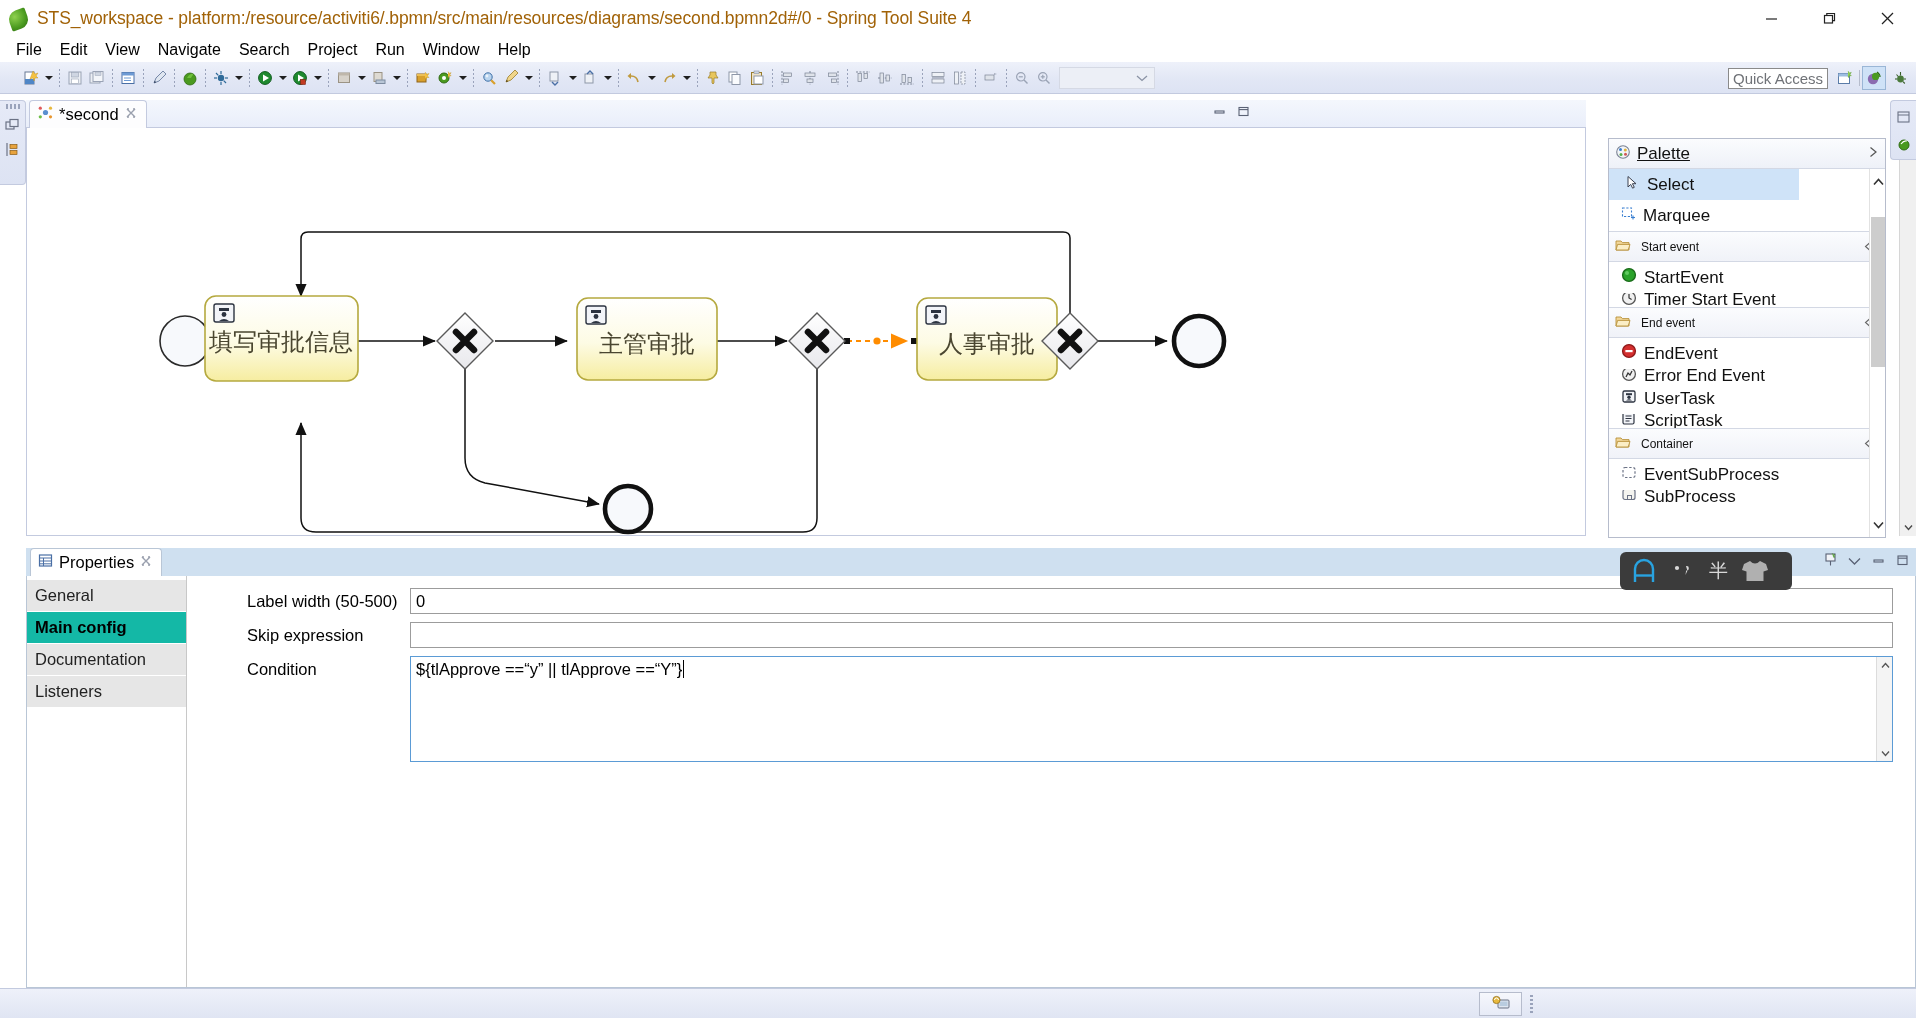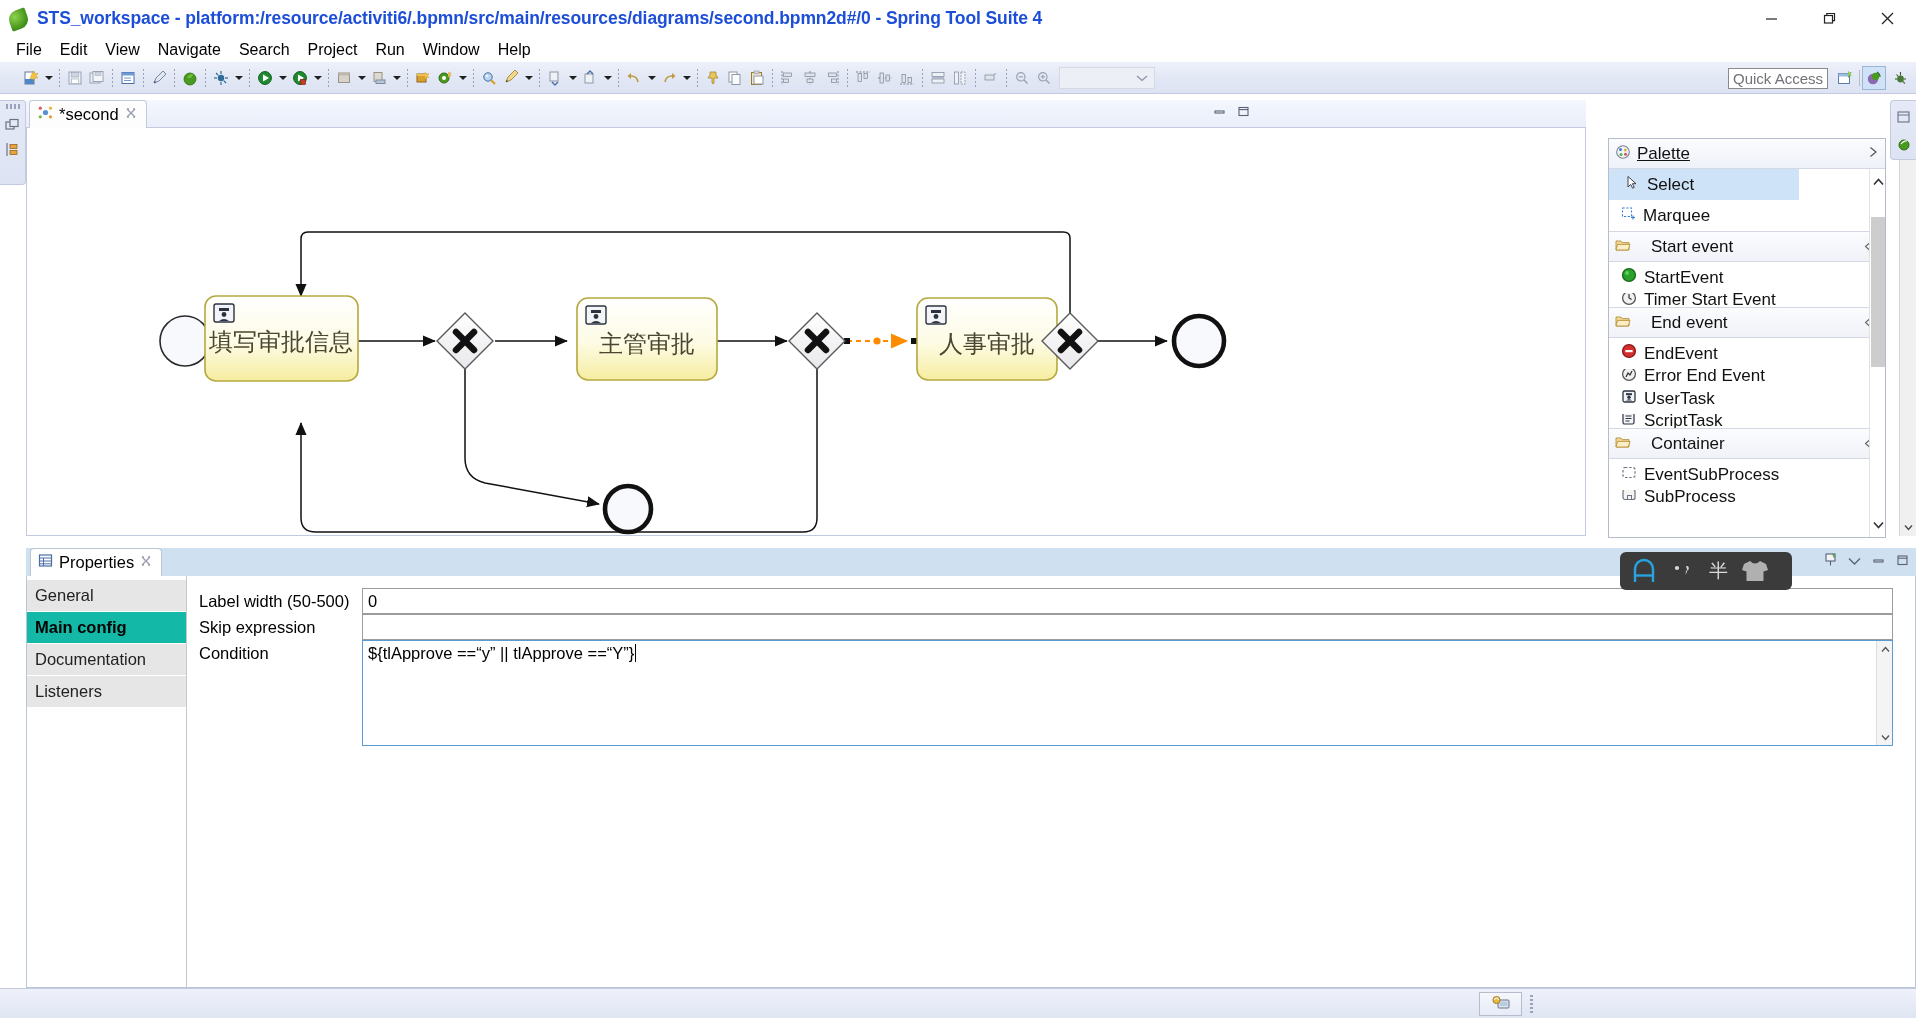--- a/index.html
+++ b/index.html
@@ -26,23 +26,22 @@
     width: 22px; height: 22px; margin-left: 8px; margin-right: 7px;
     flex: 0 0 auto; position: relative;
   }
   .leaf {
     width: 19px; height: 19px; border-radius: 50% 8% 50% 8%;
     background: radial-gradient(circle at 35% 30%, #8fd14f 0%, #4a9a1f 60%, #2f6b12 100%);
     transform: rotate(-20deg);
     position: absolute; left: 1px; top: 2px;
   }
   .title-text {
-    font-size: 17.5px; color: #1d4ed8; white-space: nowrap;
+    font-size: 17.5px; color: #a16207; white-space: nowrap;
     letter-spacing: -0.1px;
-    font-weight: bold;
   }
   .win-controls {
     position: absolute; right: 0; top: 0; height: 37px;
     display: flex; align-items: stretch;
   }
   .win-btn {
     width: 58px; display: flex; align-items: center; justify-content: center;
     cursor: default;
   }
   .win-btn svg { display: block; }
@@ -151,22 +150,22 @@
   }
   .palette-title { font-size: 17px; color: #111; text-decoration: underline; }
   .palette-pin { margin-left: auto; font-size: 13px; color: #444; }
   .pal-body { position: relative; height: 369px; }
   .pal-entry {
     height: 31px; display: flex; align-items: center; gap: 7px; padding-left: 12px;
     font-size: 17px; color: #111;
   }
   .pal-entry.selected { background: #cfe3f8; width: 190px; margin-left: 0; padding-left: 16px; }
   .pal-group {
-    height: 31px; display: flex; align-items: center; gap: 20px; padding-left: 6px;
-    font-size: 17px; color: #111;
+    height: 31px; display: flex; align-items: center; gap: 10px; padding-left: 6px;
+    font-size: 12px; color: #111;
     background: linear-gradient(180deg,#fbfcfe,#f0f2f8);
     border-top: 1px solid #d3d8e4; border-bottom: 1px solid #d3d8e4;
   }
   .pal-group .pal-collapse { margin-left: auto; margin-right: 8px; font-size: 12px; color:#555; }
   .pal-clip { height: 14px; overflow: hidden; }
   .pal-scroll {
     position: absolute; right: 0; top: 0; width: 16px; height: 369px; background: #fff;
     border-left: 1px solid #e2e2e2;
   }
   .pal-scroll-thumb {
@@ -199,32 +198,33 @@
     display: flex; align-items: center; gap: 6px; padding: 0 9px 0 7px;
   }
   .props-tab-label { font-size: 16.5px; color: #000; }
   .props-toolbar-right {
     position: absolute; right: 6px; top: 4px; display: flex; align-items: center; gap: 9px;
   }
   .props-body {
     position: absolute; left: 0; top: 28px; width: 1890px; height: 412px;
     background: #fff; border: 1px solid #b9c6d6; border-top: none;
     display: flex;
+    gap: 48px;
   }
   .props-nav {
     width: 160px; border-right: 1px solid #c8c8c8; padding-top: 4px;
     background: #fff;
   }
   .props-nav-item {
     height: 32px; display: flex; align-items: center; padding-left: 8px;
     font-size: 16.5px; color: #222; background: #e6e6e6; border-bottom: 1px solid #fff;
   }
   .props-nav-item.active { background: #14b8a6; font-weight: bold; color: #000; }
   .props-form { flex: 1; padding: 12px 14px 0 12px; }
-  .form-row { display: flex; align-items: flex-start; margin-bottom: 0; }
+  .form-row { display: flex; align-items: flex-start; margin-bottom: 8px; }
   .form-label { width: 163px; font-size: 16.5px; color: #000; padding-top: 4px; }
   .form-input {
     height: 26px; border: 1px solid #9c9c9c; background: #fff;
     font-size: 16.5px; color: #000; padding: 2px 5px; line-height: 20px;
     flex: 1; margin-right: 8px;
   }
   .form-textarea {
     height: 106px; border: 1px solid #5b9bd5; background: #fff;
     font-size: 16.5px; color: #000; padding: 3px 5px; flex: 1; margin-right: 8px;
     position: relative;

